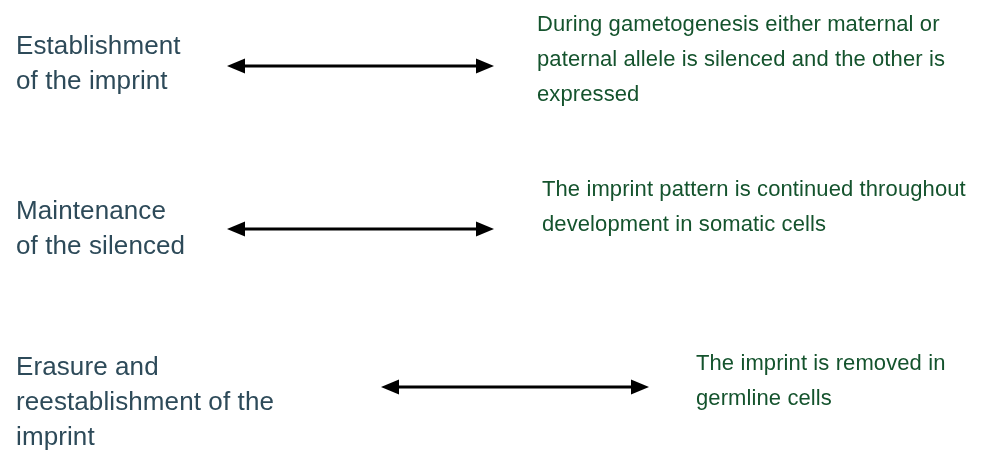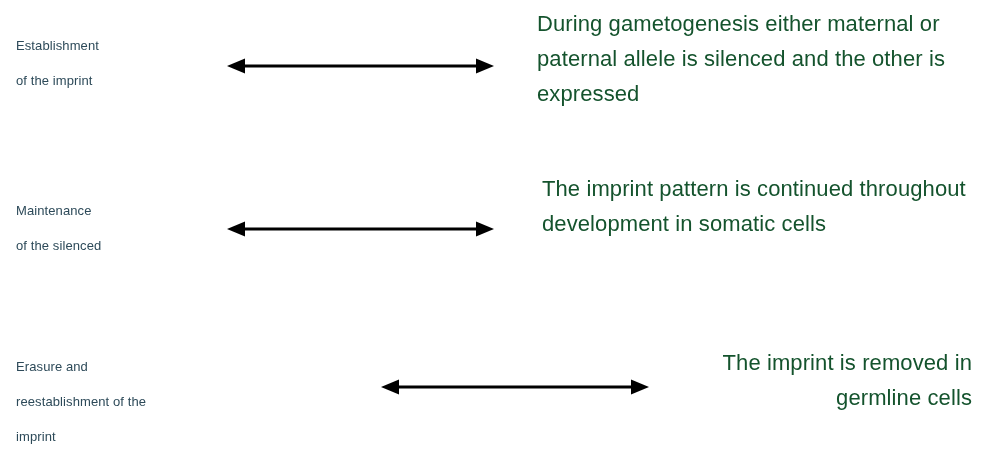--- a/index.html
+++ b/index.html
@@ -26,21 +26,21 @@
   }
 
   .row {
     position: absolute;
     left: 0;
     width: 1000px;
   }
 
   .label {
     position: absolute;
-    font-size: 13px;
+    font-size: 26px;
     line-height: 35px;
     color: #2d4a59;
     white-space: pre-line;
     letter-spacing: 0.1px;
   }
 
   .desc {
     position: absolute;
     font-size: 22px;
     line-height: 35px;
@@ -68,21 +68,21 @@
   
   #row-2 { top: 160px; height: 160px; }
   #row-2 .label { left: 16px; top: 33px; width: 220px; }
   #row-2 .arrow { left: 227px; top: 57px; width: 267px; }
   #row-2 .desc  { left: 542px; top: 11px; width: 460px; }
 
   
   #row-3 { top: 320px; height: 138px; }
   #row-3 .label { left: 16px; top: 16px;  width: 290px; margin-top: 13px; }
   #row-3 .arrow { left: 381px; top: 55px; width: 268px; }
-  #row-3 .desc  { left: 672px; top: 25px; width: 300px; text-align: right; }
+  #row-3 .desc  { left: 696px; top: 25px; width: 300px; }
 </style>
 </head>
 <body>
 
 <div class="diagram">
 
   <div class="row" id="row-1">
     <div class="label">Establishment
 of the imprint</div>
     <div class="arrow">

